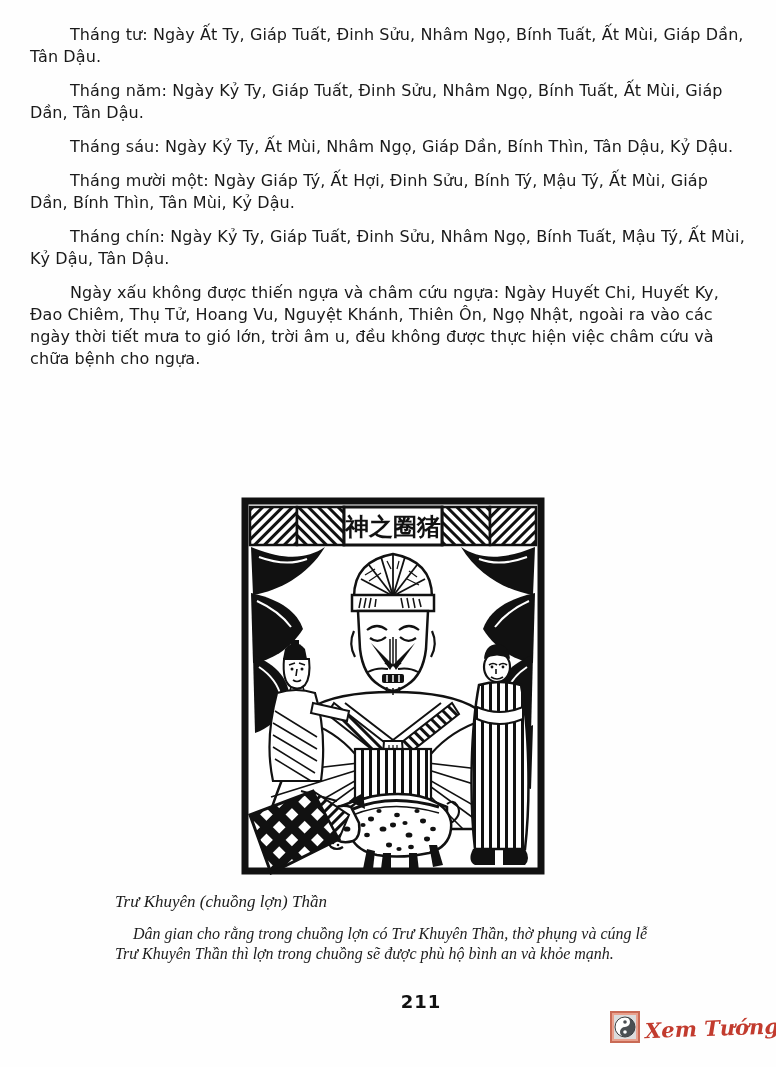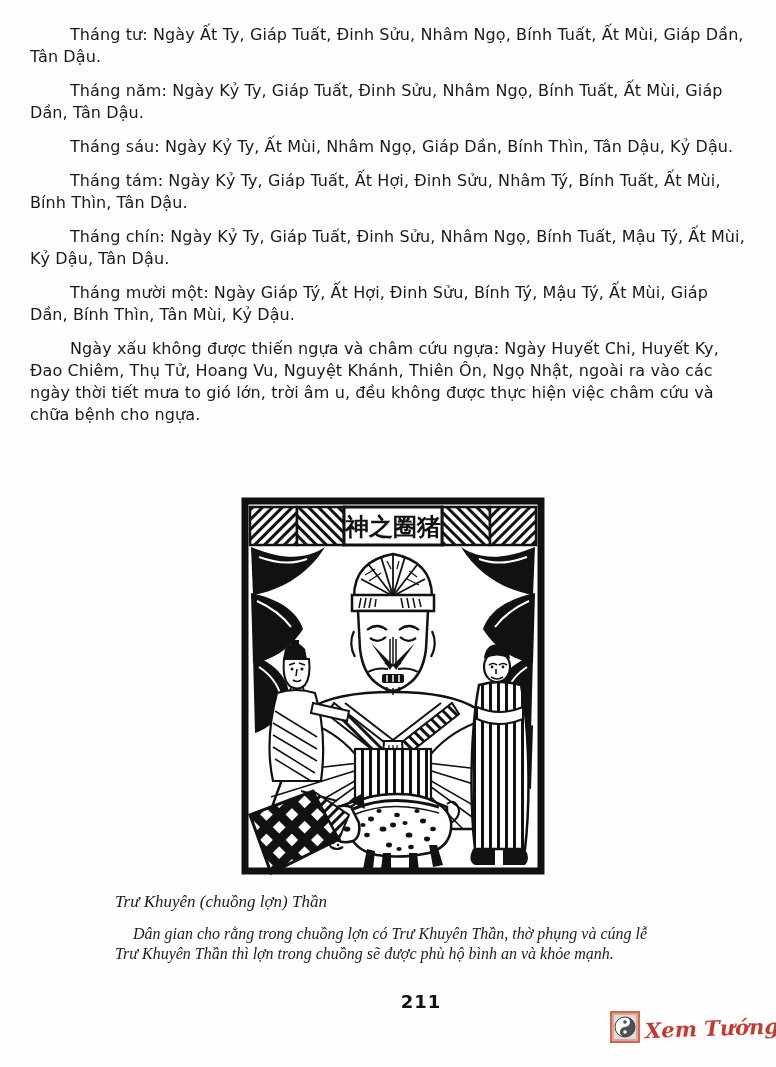--- a/index.html
+++ b/index.html
@@ -31,23 +31,22 @@
 </style>
 </head>
 <body>
 
 <div class="page">
 
   <div class="body-text">
     <p>Tháng tư: Ngày Ất Ty, Giáp Tuất, Đinh Sửu, Nhâm Ngọ, Bính Tuất, Ất Mùi, Giáp Dần, Tân Dậu.</p>
     <p>Tháng năm: Ngày Kỷ Ty, Giáp Tuất, Đinh Sửu, Nhâm Ngọ, Bính Tuất, Ất Mùi, Giáp Dần, Tân Dậu.</p>
     <p>Tháng sáu: Ngày Kỷ Ty, Ất Mùi, Nhâm Ngọ, Giáp Dần, Bính Thìn, Tân Dậu, Kỷ Dậu.</p>
-    <p>Tháng tám: Ngày Kỷ Ty, Giáp Tuất, Ất Hợi, Đinh Sửu, Nhâm Tý, Bính Tuất, Ất Mùi, Bính Thìn, Tân Dậu.</p>
+    <p>Tháng mười một: Ngày Giáp Tý, Ất Hợi, Đinh Sửu, Bính Tý, Mậu Tý, Ất Mùi, Giáp Dần, Bính Thìn, Tân Mùi, Kỷ Dậu.</p>
     <p>Tháng chín: Ngày Kỷ Ty, Giáp Tuất, Đinh Sửu, Nhâm Ngọ, Bính Tuất, Mậu Tý, Ất Mùi, Kỷ Dậu, Tân Dậu.</p>
-    <p>Tháng mười một: Ngày Giáp Tý, Ất Hợi, Đinh Sửu, Bính Tý, Mậu Tý, Ất Mùi, Giáp Dần, Bính Thìn, Tân Mùi, Kỷ Dậu.</p>
     <p>Ngày xấu không được thiến ngựa và châm cứu ngựa: Ngày Huyết Chi, Huyết Ky, Đao Chiêm, Thụ Tử, Hoang Vu, Nguyệt Khánh, Thiên Ôn, Ngọ Nhật, ngoài ra vào các ngày thời tiết mưa to gió lớn, trời âm u, đều không được thực hiện việc châm cứu và chữa bệnh cho ngựa.</p>
   </div>
 
   <figure class="woodcut">
     <svg viewBox="0 0 304 378" xmlns="http://www.w3.org/2000/svg">
       <defs>
         <pattern id="hA" width="7" height="7" patternUnits="userSpaceOnUse" patternTransform="rotate(45)">
           <rect width="7" height="7" fill="#fff"></rect>
             <rect width="7" height="3" fill="#111"></rect>
         </pattern>

